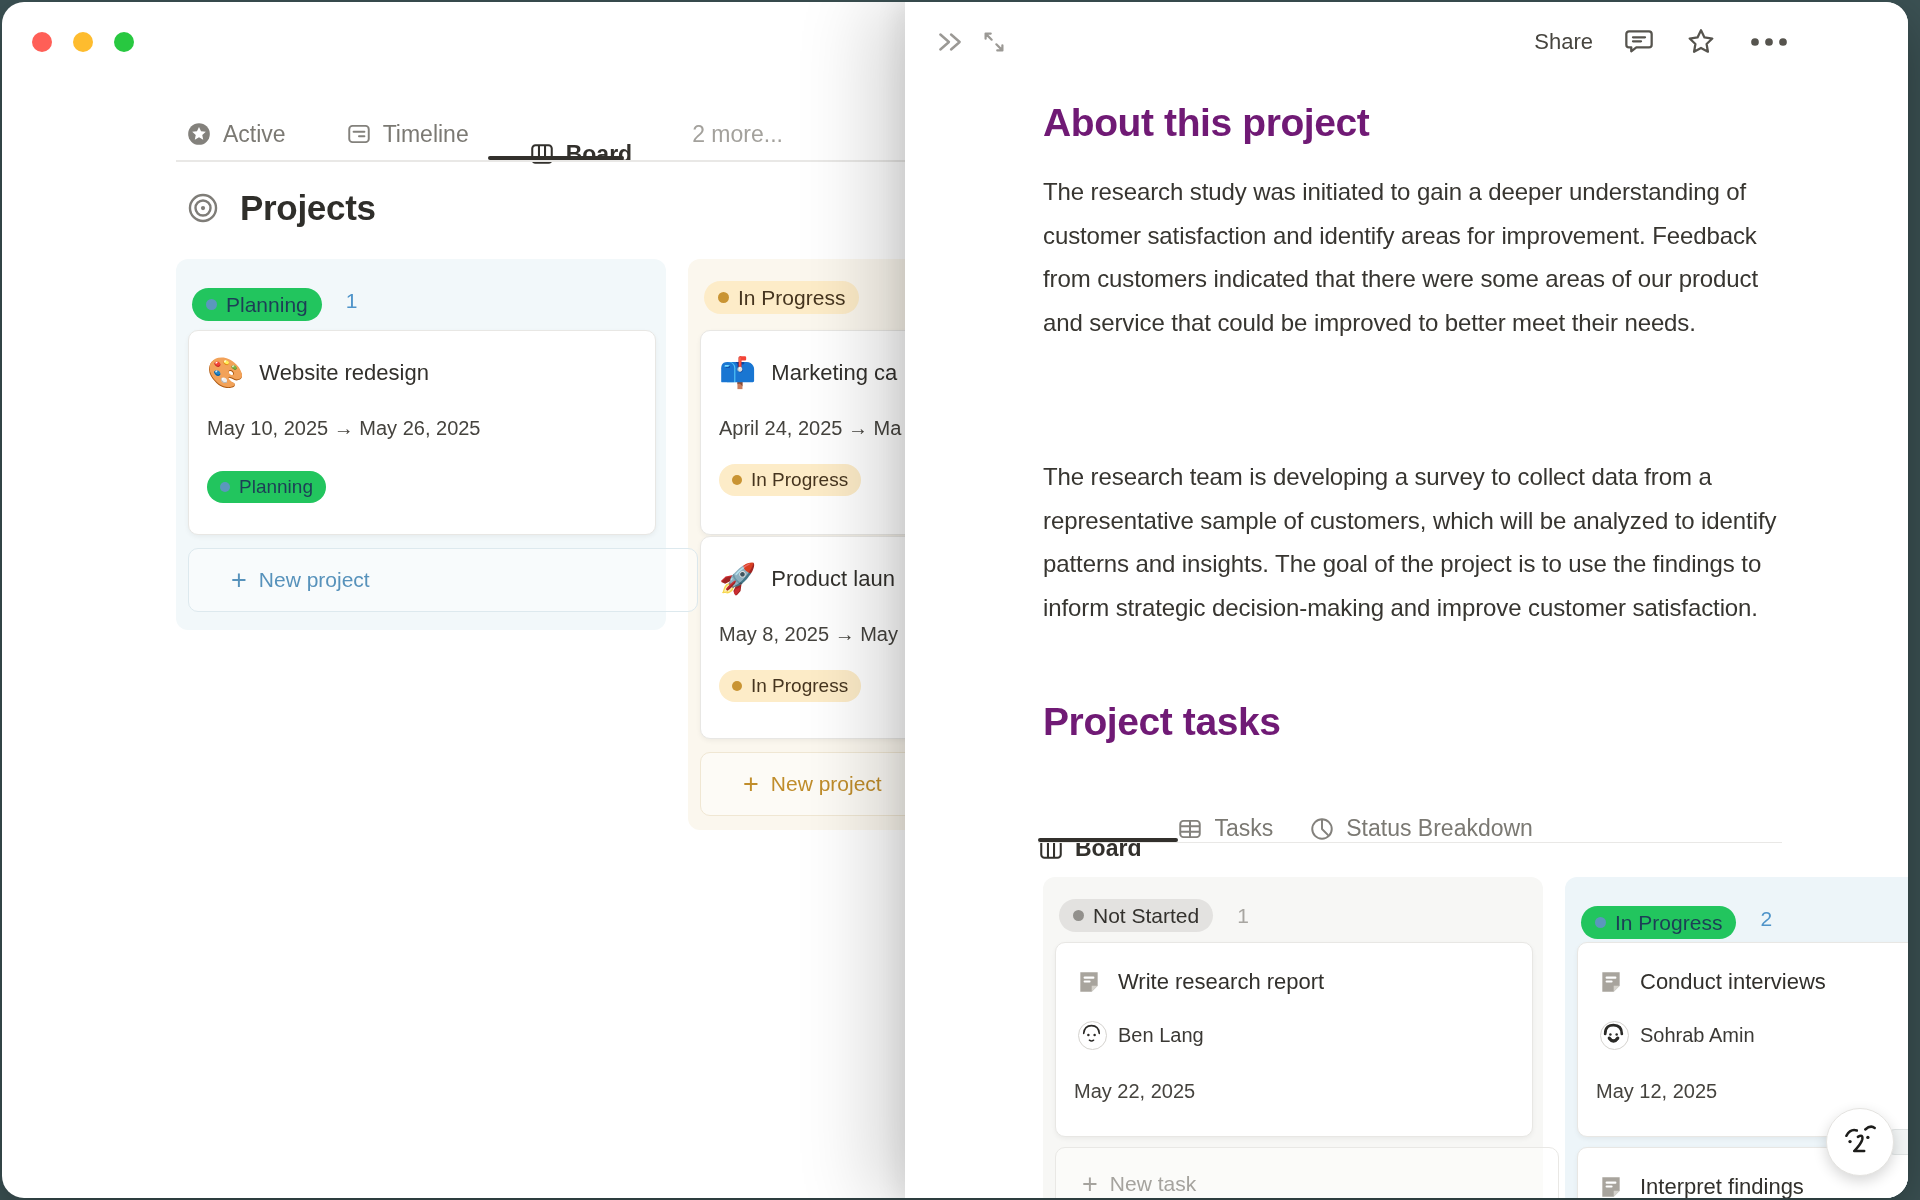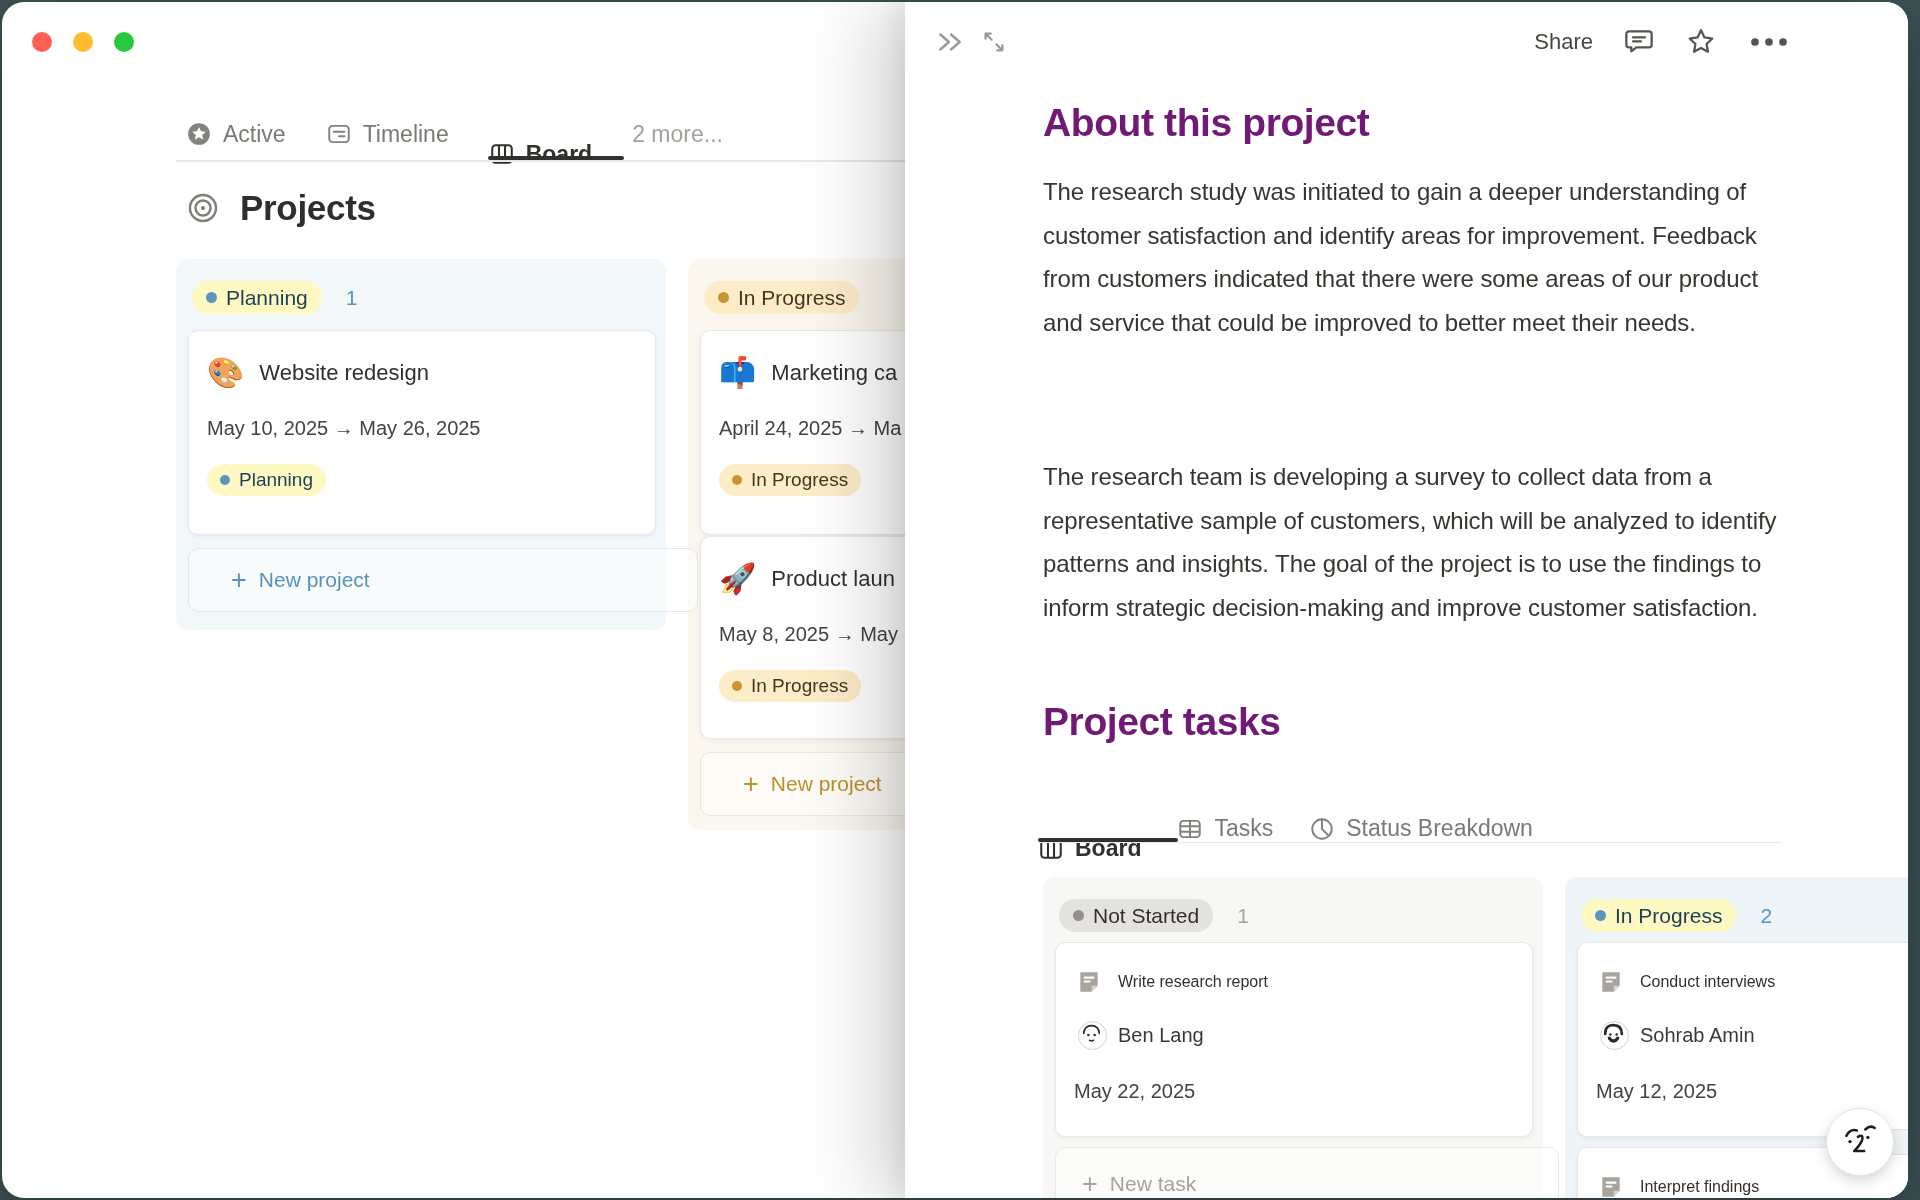--- a/index.html
+++ b/index.html
@@ -17,42 +17,42 @@
     position:absolute;left:2px;top:2px;width:1906px;height:1196px;
     background:#ffffff;border-radius:22px;overflow:hidden;
     box-shadow:0 18px 60px rgba(0,0,0,.35);
   }
 
   
   .traffic{position:absolute;top:30px;left:30px;display:flex;gap:21px;}
   .light{width:20px;height:20px;border-radius:50%;}
 
   
-  .main-tabs{position:absolute;left:184px;top:110px;display:flex;align-items:center;gap:40px;height:44px;}
+  .main-tabs{position:absolute;left:184px;top:110px;display:flex;align-items:center;gap:60px;height:44px;}
   .vtab{display:flex;align-items:center;gap:11px;font-size:23px;color:#7b7973;cursor:default;}
   .vtab .ticon{width:26px;height:26px;flex:0 0 auto;}
   .vtab.selected{color:#32302c;font-weight:700;margin-top:40px;}
   .vtab.more{color:#a3a19c;}
   .main-tab-underline{position:absolute;left:486px;top:154px;width:136px;height:4px;border-radius:2px;background:#32302c;}
   .main-tab-divider{position:absolute;left:174px;top:158px;width:731px;height:1.5px;background:#e9e8e6;}
 
   
   .page-title-row{position:absolute;left:184px;top:186px;display:flex;align-items:center;gap:20px;}
   .page-title-row .bullseye{width:34px;height:34px;}
   .page-title{font-size:35px;font-weight:700;letter-spacing:-.3px;color:#2f2e2a;}
 
   
   .kcol{position:absolute;border-radius:12px;}
   .kcol-head{position:absolute;left:16px;top:22px;display:flex;align-items:center;gap:24px;}
   .pill{display:inline-flex;align-items:center;gap:9px;height:33px;padding:0 14px;border-radius:17px;font-size:21px;font-weight:500;white-space:nowrap;}
   .pill .dot{width:11px;height:11px;border-radius:50%;}
   .pill-sm{height:32px;font-size:19px;padding:0 13px;}
   .pill-sm .dot{width:10px;height:10px;}
   .count{font-size:21px;}
-  .pill-blue{background:#fef9c3;color:#1d3e56;}
+  .pill-blue{background:#22c55e;color:#1d3e56;margin-top:7px;}
   .pill-blue .dot{background:#5b97bd;}
   .pill-yellow{background:#fdecc8;color:#46351f;}
   .pill-yellow .dot{background:#c99433;}
   .pill-gray{background:#e3e2e0;color:#33312d;justify-content:flex-end;}
   .pill-gray .dot{background:#92908c;}
   .count-blue{color:#4f94c9;}
   .count-gray{color:#a8a6a1;}
 
   .kcard{position:absolute;background:#fff;border:1px solid #e8e7e4;border-radius:10px;box-shadow:0 2px 5px rgba(15,15,15,.05);overflow:hidden;}
   .kcard .trow{display:flex;align-items:center;gap:15px;padding:26px 20px 0 18px;}
@@ -91,21 +91,21 @@
 
   .peek-tabs{position:absolute;left:133px;top:793px;display:flex;align-items:center;gap:36px;}
   .peek-tab-underline{position:absolute;left:133px;top:836px;width:140px;height:4px;border-radius:2px;background:#32302c;}
   .peek-tab-divider{position:absolute;left:133px;top:840px;width:744px;height:1px;background:#e9e8e6;}
 
   
   .tcol-notstarted{left:138px;top:875px;width:500px;height:330px;background:#f7f7f5;}
   .tcol-inprogress{left:660px;top:875px;width:500px;height:330px;background:#edf5f9;}
   .tcard{position:absolute;background:#fff;border:1px solid #e8e7e4;border-radius:10px;box-shadow:0 2px 5px rgba(15,15,15,.05);overflow:hidden;}
   .tcard .trow{display:flex;align-items:center;gap:16px;padding:26px 18px 0 20px;}
-  .tcard .ktitle{font-size:16px;font-weight:500;color:#32302c;white-space:nowrap;}
+  .tcard .ktitle{font-size:22px;font-weight:500;color:#32302c;white-space:nowrap;}
   .tcard .arow{display:flex;align-items:center;gap:11px;padding:26px 18px 0 22px;font-size:20px;color:#3b3935;}
   .tcard .drow{padding:30px 18px 0 18px;font-size:20px;color:#45433e;}
   .tcard-write{left:150px;top:940px;width:476px;height:193px;}
   .tcard-conduct{left:672px;top:940px;width:476px;height:193px;}
   .tcard-interpret{left:672px;top:1145px;width:476px;height:120px;}
   .newtask{left:150px;top:1145px;width:476px;height:72px;border:1.5px solid #e9e8e5;color:#a5a39e;padding-left:26px;}
   .newtask .plus{font-size:27px;font-weight:300;}
 
   .avatar{width:27px;height:27px;border-radius:50%;background:#fff;border:1px solid #d5d3cf;overflow:hidden;flex:0 0 auto;}
   .page-ic{width:26px;height:26px;flex:0 0 auto;}

